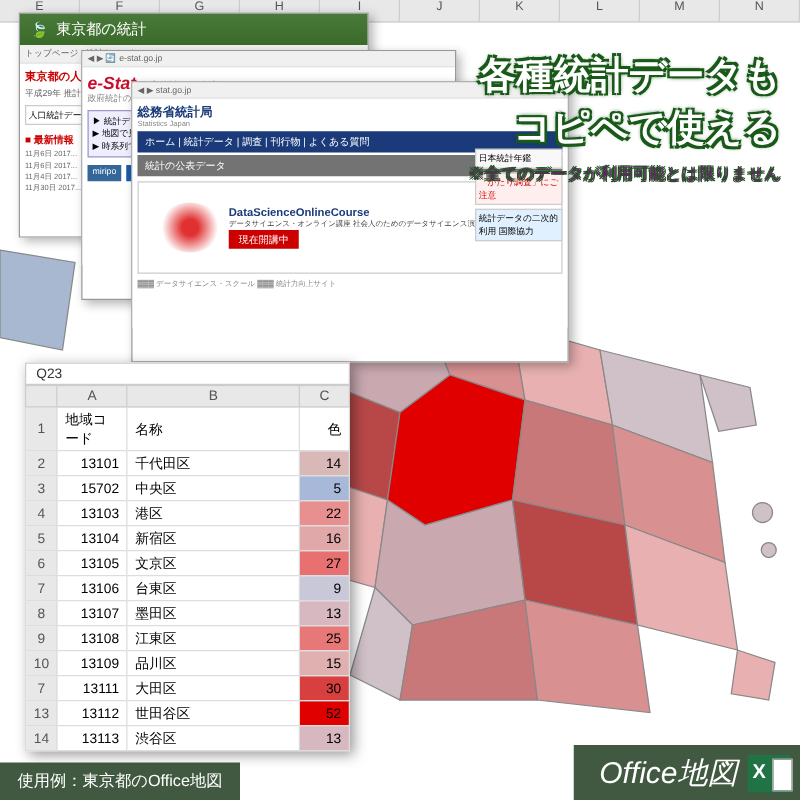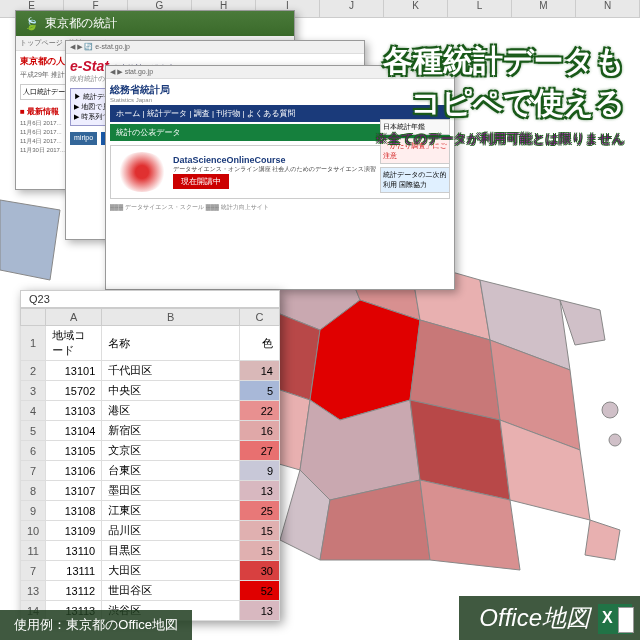--- a/index.html
+++ b/index.html
@@ -18,21 +18,21 @@
 .browsers { position: absolute; top: 10px; left: 15px; width: 440px; height: 280px; }
 .browser { position: absolute; background: #fff; border: 1px solid #999; box-shadow: 3px 3px 8px rgba(0,0,0,0.3); font-size: 8px; }
 .b1 { top: 0; left: 0; width: 280px; height: 180px; }
 .b2 { top: 30px; left: 50px; width: 300px; height: 200px; }
 .b3 { top: 55px; left: 90px; width: 350px; height: 225px; }
 .browser-header { background: linear-gradient(#4a7a3a, #3a6a2a); color: #fff; padding: 4px 8px; font-size: 12px; display: flex; align-items: center; gap: 6px; }
 .browser-nav { background: #f0f0f0; padding: 2px 4px; font-size: 7px; color: #666; border-bottom: 1px solid #ddd; }
 .browser-body { padding: 4px; background: #fff; height: calc(100% - 40px); overflow: hidden; }
 .estat-logo { color: #c8102e; font-weight: bold; font-size: 14px; font-style: italic; }
 .blue-bar { background: #1a3a7a; color: #fff; padding: 3px 6px; font-size: 8px; margin: 2px 0; }
-.ds-banner { background: #fff; border: 1px solid #ccc; padding: 6px; margin: 4px 0; display: flex; gap: 6px; align-items: center; }
+.ds-banner { background: #fff; border: 1px solid #ccc; padding: 16px; margin: 4px 0; display: flex; gap: 6px; align-items: center; }
 .ds-img { width: 50px; height: 40px; background: radial-gradient(circle, #e03030 20%, #fff 70%); border-radius: 50%; }
 .red-btn { background: #c00; color: #fff; padding: 2px 8px; font-size: 8px; display: inline-block; }
 .side-ad { position: absolute; right: 4px; width: 70px; font-size: 7px; }
 .side-ad > div { border: 1px solid #ccc; padding: 2px; margin-bottom: 3px; background: #f8f8f8; }
 
 
 .headline { position: absolute; top: 40px; right: 15px; text-align: right; }
 .headline h1 { color: #fff; font-size: 30px; font-weight: bold; text-shadow: 0 0 4px #1a5a1a, 0 0 4px #1a5a1a, 2px 2px 0 #1a5a1a, -2px -2px 0 #1a5a1a, 2px -2px 0 #1a5a1a, -2px 2px 0 #1a5a1a; line-height: 1.4; }
 .headline .note { color: #701a75; font-size: 13px; text-shadow: 1px 1px 0 #1a5a1a, -1px -1px 0 #1a5a1a, 1px -1px 0 #1a5a1a, -1px 1px 0 #1a5a1a; margin-top: 6px; }
 
@@ -132,21 +132,21 @@
       </div>
     </div>
   </div>
 
   <div class="browser b3">
     <div class="browser-nav">◀ ▶ stat.go.jp</div>
     <div class="browser-body" style="position:relative">
       <div style="font-size:10px;color:#1a3a7a;font-weight:bold">総務省統計局</div>
       <div style="font-size:6px;color:#888">Statistics Japan</div>
       <div class="blue-bar">ホーム | 統計データ | 調査 | 刊行物 | よくある質問</div>
-      <div class="blue-bar" style="background:#15803d">統計の公表データ</div>
+      <div class="blue-bar" style="background:#737373">統計の公表データ</div>
       <div class="ds-banner">
         <div class="ds-img"></div>
         <div>
           <div style="font-size:9px;color:#1a3a7a;font-weight:bold">DataScienceOnlineCourse</div>
           <div style="font-size:6px;color:#444">データサイエンス・オンライン講座 社会人のためのデータサイエンス演習</div>
           <span class="red-btn">現在開講中</span>
         </div>
       </div>
       <div style="font-size:6px;color:#888;margin-top:4px">▓▓▓ データサイエンス・スクール ▓▓▓ 統計力向上サイト</div>
       <div class="side-ad" style="top:40px">
@@ -230,26 +230,20 @@
           <td>江東区</td>
           <td class="val" style="background:#e87878">25</td>
         </tr>
         <tr>
           <td class="rownum">10</td>
           <td class="code">13109</td>
           <td>品川区</td>
           <td class="val" style="background:#e0b0b0">15</td>
         </tr>
         <tr>
-          <td class="rownum">11</td>
-          <td class="code">13110</td>
-          <td>目黒区</td>
-          <td class="val" style="background:#e0b0b0">15</td>
-        </tr>
-        <tr>
           <td class="rownum">7</td>
           <td class="code">13111</td>
           <td>大田区</td>
           <td class="val" style="background:#d84040">30</td>
         </tr>
         <tr>
           <td class="rownum">13</td>
           <td class="code">13112</td>
           <td>世田谷区</td>
           <td class="val" style="background:#e00000">52</td>

